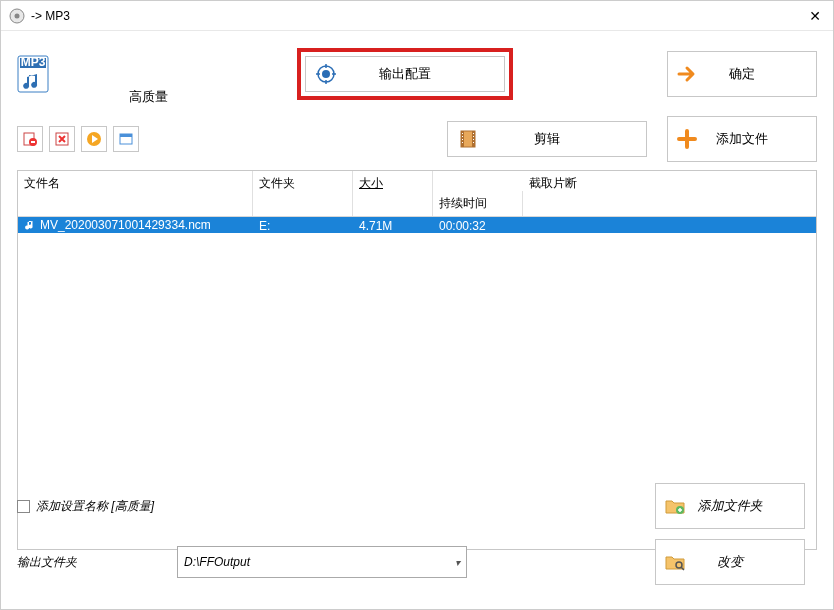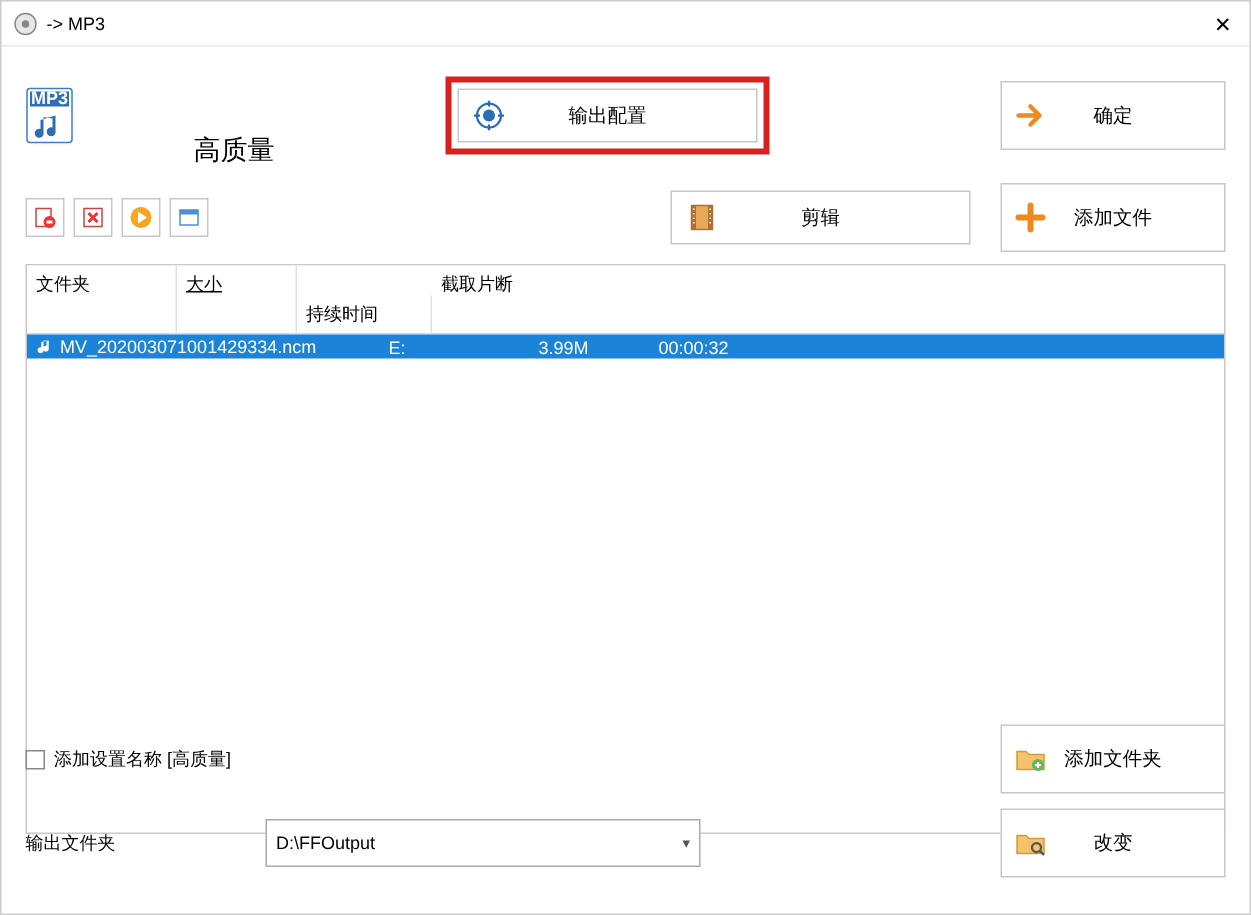--- a/index.html
+++ b/index.html
@@ -6,21 +6,21 @@
 body { background: #fff; width: 834px; height: 610px; overflow: hidden; border: 1px solid #ccc; position: relative; }
 
 .titlebar { height: 30px; display: flex; align-items: center; padding: 3px 8px; border-bottom: 1px solid #e8e8e8; }
 .titlebar .app-icon { width: 16px; height: 16px; margin-right: 6px; }
 .titlebar .title { flex: 1; }
 .titlebar .close { font-size: 14px; cursor: pointer; padding: 0 4px; }
 
 .top-area { padding: 10px 16px 6px 16px; display: flex; align-items: center; gap: 10px; }
 .format-block { display: flex; align-items: center; gap: 80px; width: 250px; }
 .mp3-badge { width: 32px; height: 38px; display: flex; flex-direction: column; align-items: flex-start; justify-content: center; }
-.quality-label { font-size: 18px; margin-top: 47px; }
+.quality-label { font-size: 13px; margin-top: 47px; }
 
 .highlight-wrap { border: 4px solid #d8201f; padding: 4px; }
 .big-btn { width: 200px; height: 36px; border: 1px solid #c7c7c7; background: #fff; display: flex; align-items: center; justify-content: center; gap: 10px; cursor: pointer; position: relative; }
 .big-btn .bicon { width: 20px; height: 20px; display: flex; align-items: center; justify-content: center; position: absolute; left: 10px; }
 .big-btn .blabel { font-size: 13px; }
 
 .right-btn { width: 150px; height: 46px; border: 1px solid #c7c7c7; background: #fff; display: flex; align-items: center; justify-content: center; cursor: pointer; position: relative; }
 .right-btn .ricon { position: absolute; left: 8px; width: 22px; height: 22px; display: flex; align-items: center; justify-content: center; }
 .right-btn .rlabel { font-size: 13px; }
 
@@ -40,21 +40,21 @@
 
 .trow { display: flex; height: 16px; background: #1b83d8; color: #fff; cursor: pointer; }
 .td { padding: 2px 6px; font-size: 12px; overflow: hidden; white-space: nowrap; }
 .td.c1 { width: 235px; display: flex; align-items: center; gap: 4px; }
 .td.c2 { width: 100px; }
 .td.c3 { width: 80px; }
 .td.c4 { width: 90px; }
 .td.c5 { flex: 1; }
 .note-icon { width: 12px; height: 12px; }
 
-.bottom-area { position: absolute; bottom: 0; left: 0; right: 0; padding: 10px 16px 14px 16px; }
+.bottom-area { position: absolute; bottom: 0; left: 0; right: 12px; padding: 10px 16px 14px 16px; font-style: italic; }
 .bottom-row { display: flex; align-items: center; margin-bottom: 10px; }
 .checkbox { width: 13px; height: 13px; border: 1px solid #888; margin-right: 6px; cursor: pointer; }
 .folder-label { width: 160px; }
 .folder-select { flex: 0 0 290px; height: 32px; border: 1px solid #aaa; background: #fff; display: flex; align-items: center; justify-content: space-between; padding: 12px 6px; cursor: pointer; }
 .folder-select .chev { font-size: 10px; color: #555; }
 .spacer { flex: 1; }
 </style>
 </head>
 <body>
 
@@ -169,36 +169,37 @@
       <svg viewBox="0 0 22 22" width="22" height="22">
           <path d="M11 3 V19 M3 11 H19" stroke="#f08a1e" stroke-width="4" stroke-linecap="round"></path>
         </svg>
     </span>
     <span class="rlabel">添加文件</span>
   </div>
 </div>
 
 <div class="table-wrap">
   <div class="thead">
+    <div class="th c1">文件名</div>
     <div class="th c2">文件夹</div>
     <div class="th c3">大小</div>
     <div class="th c4">持续时间</div>
     <div class="th c5">截取片断</div>
   </div>
   <div class="trow">
     <div class="td c1">
       <span class="note-icon">
         <svg viewBox="0 0 12 12" width="12" height="12">
             <path d="M5 2 v6 a2 2 0 1 1 -1.5 -1.5 V3 l5 -1 v5 a2 2 0 1 1 -1.5 -1.5 V2 z" fill="#fff"></path>
           </svg>
       </span>
       <span>MV_202003071001429334.ncm</span>
     </div>
     <div class="td c2">E:</div>
-    <div class="td c3">3.99M</div>
+    <div class="td c3">4.71M</div>
     <div class="td c4">00:00:32</div>
     <div class="td c5"></div>
   </div>
 </div>
 
 <div class="bottom-area">
   <div class="bottom-row">
     <div class="checkbox"></div>
     <span>添加设置名称 [高质量]</span>
     <div class="spacer"></div>

